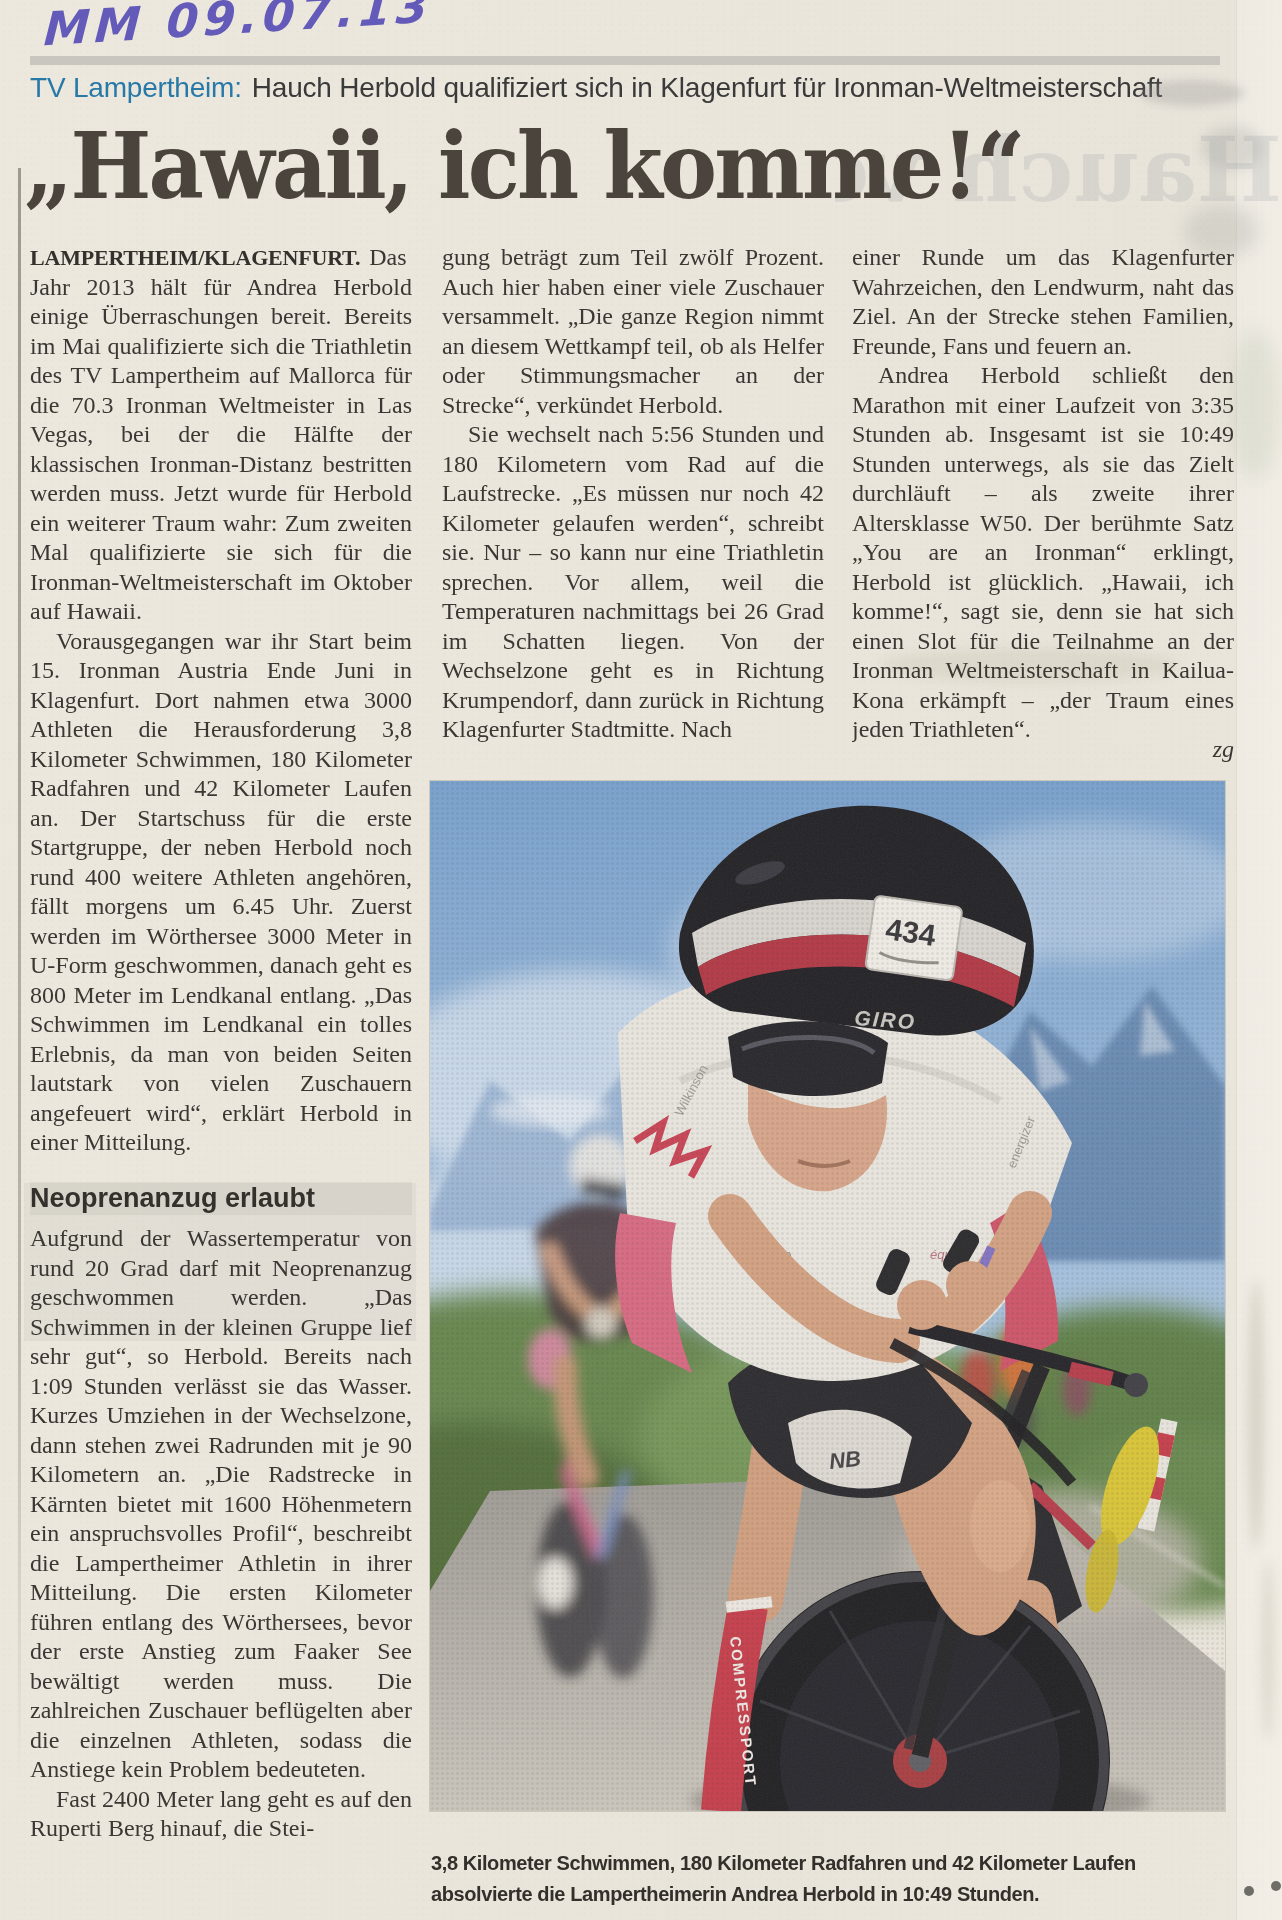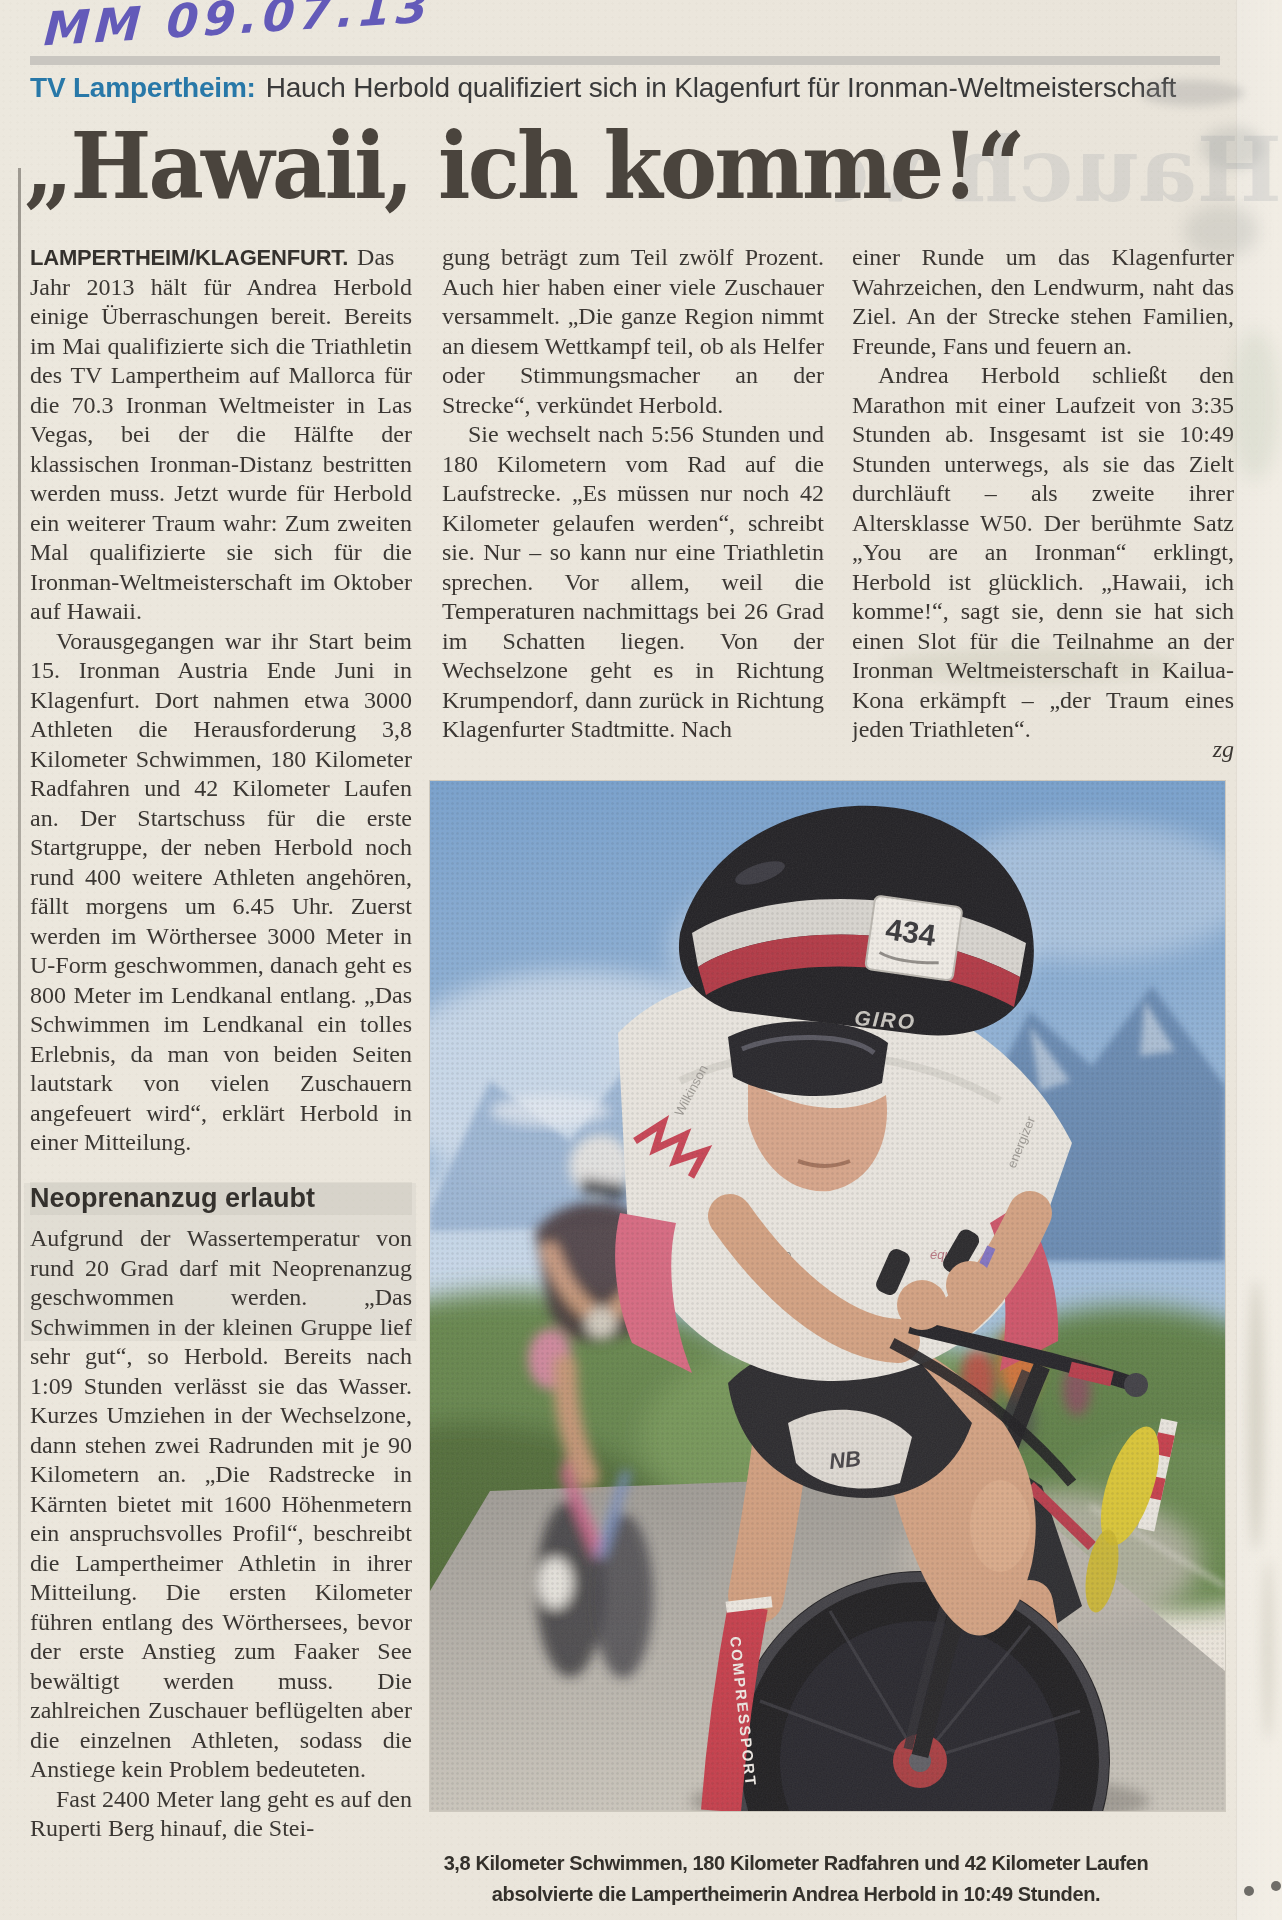--- a/index.html
+++ b/index.html
@@ -9,50 +9,50 @@
         font-family:"Liberation Serif",serif;color:#3b3733;}
   .texture{position:absolute;inset:0;pointer-events:none;opacity:.5;
         background-image:radial-gradient(rgba(120,110,90,.05) 1px,transparent 1.4px);
         background-size:7px 7px;}
   .handwriting{position:absolute;left:46px;top:2px;font-family:"DejaVu Sans",sans-serif;
         font-style:italic;font-weight:bold;font-size:46px;color:#584fb6;letter-spacing:5px;
         transform:rotate(-3.5deg) skewX(-7deg);transform-origin:left top;opacity:.92;}
   .topbar{position:absolute;left:30px;top:56px;width:1190px;height:9px;background:#c9c6c0;}
   .kicker{position:absolute;left:30px;top:72px;font-family:"Liberation Sans",sans-serif;
         font-size:28px;color:#3a3a3a;white-space:nowrap;letter-spacing:-.2px;}
-  .kicker .club{color:#2878a8;font-weight:bold;margin-right:10px;}
+  .kicker .club{color:#2878a8;font-weight:normal;margin-right:10px;}
   .headline{position:absolute;left:24px;top:112px;font-family:"DejaVu Serif",serif;
         font-weight:bold;font-size:92px;letter-spacing:-3px;color:#4a443d;white-space:nowrap;
         transform:scaleX(.93);transform-origin:left top;}
   .ghost-headline{position:absolute;left:835px;top:116px;width:447px;height:122px;overflow:hidden;
         font-family:"DejaVu Serif",serif;font-weight:bold;font-size:90px;white-space:nowrap;
         color:rgba(104,120,132,.14);transform:scaleX(-1);}
   .left-rule{position:absolute;left:18px;top:168px;width:3px;height:1615px;
         background:linear-gradient(rgba(80,75,68,.5),rgba(80,75,68,.32) 70%,rgba(80,75,68,0));}
   .shade{position:absolute;left:24px;top:1183px;width:392px;height:158px;background:rgba(168,168,160,.14);}
   .col{position:absolute;top:243px;width:382px;text-align:justify;font-size:24px;line-height:29.5px;z-index:2;}
   .col p{margin:0;}
   .col1{left:30px;height:1658px;overflow:hidden;}
   .col2{left:442px;height:532px;overflow:hidden;}
   .col3{left:852px;height:545px;overflow:hidden;}
   .indent{text-indent:26px;}
-  .dateline{font-family:Liberation Sans, sans-serif;font-weight:bold;font-size:22px;
+  .dateline{font-family:Liberation Serif, serif;font-weight:bold;font-size:22px;
         letter-spacing:-.2px;margin-right:9px;color:#34312d;}
   .subhead{font-family:"Liberation Sans",sans-serif;font-weight:bold;font-size:27px;
         margin:24px 0 9px -4px;padding:2px 4px;background:rgba(173,173,166,.20);
         color:#34312d;text-align:left;}
   .byline{float:right;font-style:italic;margin-top:20px;}
   .photo-wrap{position:absolute;left:430px;top:781px;width:795px;height:1030px;
         box-shadow:0 0 0 1px rgba(120,115,105,.25);z-index:1;}
   .photo-wrap svg{display:block;}
   .halftone{position:absolute;inset:0;pointer-events:none;
         background-image:radial-gradient(rgba(50,50,55,.09) 1px,transparent 1.6px);
         background-size:5px 5px;}
   .caption{position:absolute;left:431px;top:1828px;width:730px;font-family:"Liberation Sans",sans-serif;
-        font-weight:bold;font-size:20px;line-height:31px;letter-spacing:-.4px;color:#33302b;z-index:2;text-align:center;}
+        font-weight:bold;font-size:20px;line-height:31px;letter-spacing:-.4px;color:#33302b;z-index:2;}
   .credit{position:absolute;left:1150px;top:1920px;font-family:"Liberation Sans",sans-serif;
         font-size:17px;letter-spacing:.5px;color:#3d3b37;z-index:2;}
   .dot{position:absolute;width:10px;height:10px;border-radius:50%;background:#4e4c48;opacity:.8;z-index:2;}
   .dot.d1{left:1244px;top:1886px;}
   .dot.d2{left:1271px;top:1881px;}
   .edge-strip{position:absolute;left:1236px;top:0;width:46px;height:1920px;
         background:linear-gradient(90deg,rgba(255,255,255,.22),rgba(247,243,235,.6));
         border-left:1px solid rgba(120,110,95,.12);}
   .smudge{position:absolute;pointer-events:none;border-radius:50%;}
   .s1{left:1140px;top:80px;width:104px;height:26px;background:rgba(150,150,148,.32);filter:blur(4px);}

